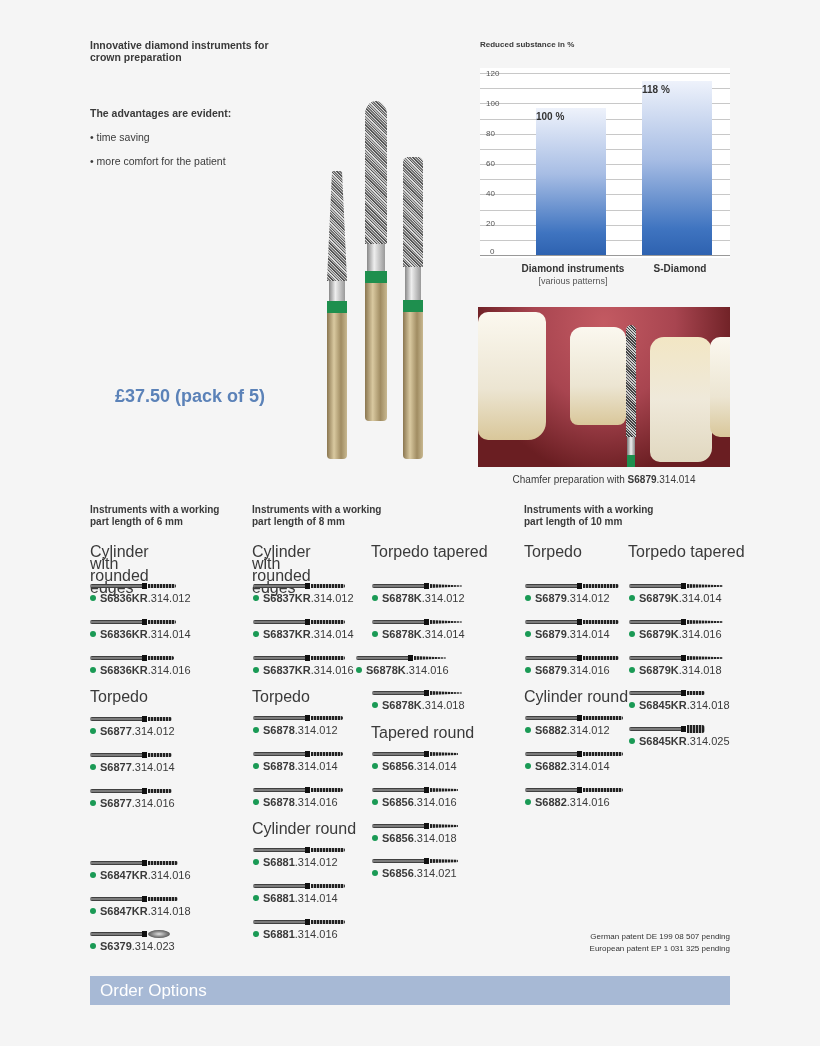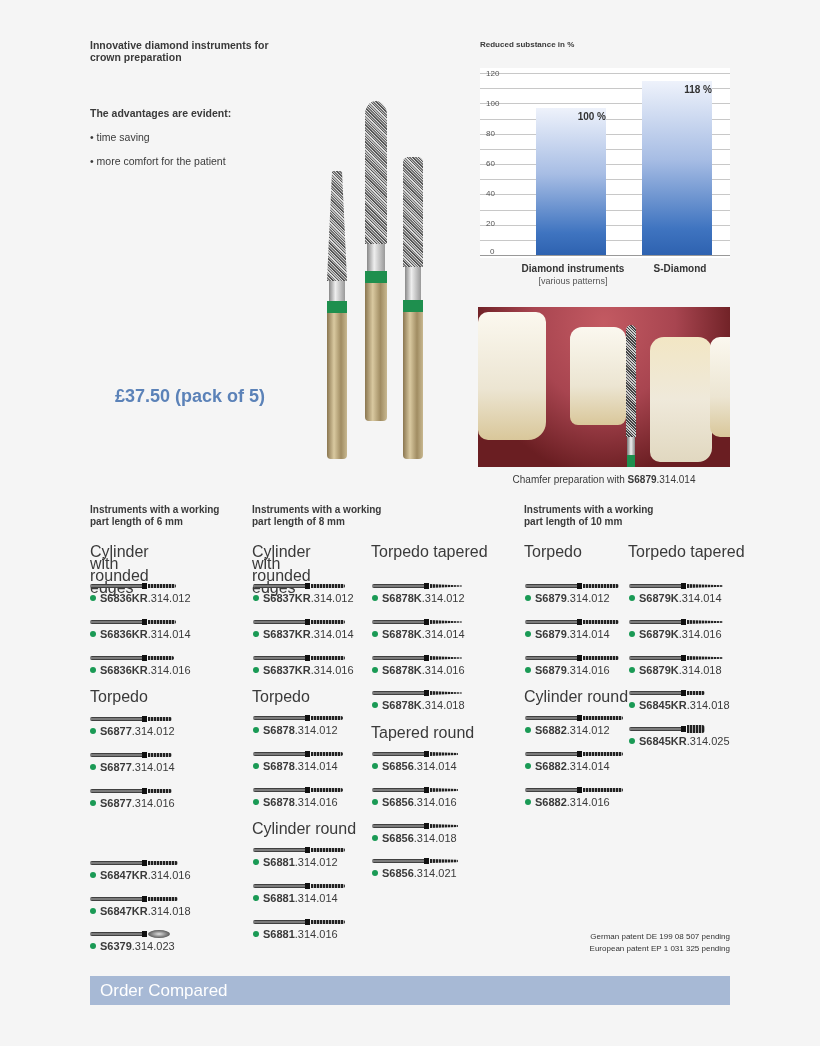--- a/index.html
+++ b/index.html
@@ -23,21 +23,21 @@
   .bur .neck { position: absolute; left: 2px; right: 2px; background: linear-gradient(90deg,#888,#eee 40%,#999); }
   .bur .ring { position: absolute; left: 0; right: 0; background: #1e8f4e; }
   .bur .shank { position: absolute; left: 0; right: 0; background: linear-gradient(90deg,#8a7650,#d9c9a0 35%,#a08c62 70%,#c8b890); border-radius: 0 0 4px 4px; }
 
   
   .chart-title { left: 480px; top: 40px; font-size: 8px; font-weight: bold; color: #3a3a3a; }
   .chart-area { left: 480px; top: 68px; width: 250px; height: 190px; background: #fff; }
   .gridline { position: absolute; left: 0; right: 0; height: 1px; background: #c8c8c8; }
   .ytick { position: absolute; left: 6px; font-size: 8px; color: #555; }
   .bar { position: absolute; background: linear-gradient(180deg,#eef2fb 0%,#a7bde4 45%,#3f74c0 85%,#2e62b0 100%); }
-  .bar-label { position: absolute; width: 100%; text-align: right; top: 3px; font-size: 10px; font-weight: bold; color: #333; }
+  .bar-label { position: absolute; width: 100%; text-align: left; top: 3px; font-size: 10px; font-weight: bold; color: #333; }
   .xlab { position: absolute; font-size: 10px; font-weight: bold; color: #333; text-align: center; }
   .xsub { position: absolute; font-size: 9px; color: #555; text-align: center; }
 
   
   .photo { left: 478px; top: 307px; width: 252px; height: 160px; overflow: hidden;
     background: radial-gradient(ellipse at 50% 10%, #c35a62 0%, #a84550 40%, #6a1e22 75%); }
   .tooth { position: absolute; background: linear-gradient(180deg,#fbf8ef,#ece5d2 60%,#d9c79a); }
   .photo-caption { left: 478px; top: 474px; width: 252px; text-align: center; font-size: 10px; color: #3a3a3a; }
   .photo-caption b { font-weight: bold; }
 
@@ -309,21 +309,21 @@
     <div class="code"><span class="dot"></span><b>S6878K</b><span>.314.012</span></div>
   </div>
 <div class="item" style="left:372px;top:619px;">
     <div class="mini-bur" style="width:90px">
       <div class="shaft"></div>
       <div class="collar"></div>
       <div class="work" style="width:32px;clip-path:polygon(0 0,100% 35%,100% 65%,0 100%);"></div>
     </div>
     <div class="code"><span class="dot"></span><b>S6878K</b><span>.314.014</span></div>
   </div>
-<div class="item" style="left:372px;top:655px;text-decoration:underline;">
+<div class="item" style="left:356px;top:655px;text-decoration:underline;">
     <div class="mini-bur" style="width:90px">
       <div class="shaft"></div>
       <div class="collar"></div>
       <div class="work" style="width:32px;clip-path:polygon(0 0,100% 35%,100% 65%,0 100%);"></div>
     </div>
     <div class="code"><span class="dot"></span><b>S6878K</b><span>.314.016</span></div>
   </div>
 <div class="item" style="left:372px;top:690px;">
     <div class="mini-bur" style="width:90px">
       <div class="shaft"></div>
@@ -460,14 +460,14 @@
     </div>
     <div class="code"><span class="dot"></span><b>S6845KR</b><span>.314.025</span></div>
   </div>
 
 <div class="abs patent">
   <div>German patent DE 199 08 507 pending</div>
   <div>European patent EP 1 031 325 pending</div>
 </div>
 
 <div class="abs order-bar">
-  <span>Order Compared</span>
+  <span>Order Options</span>
 </div>
 
 </body></html>

